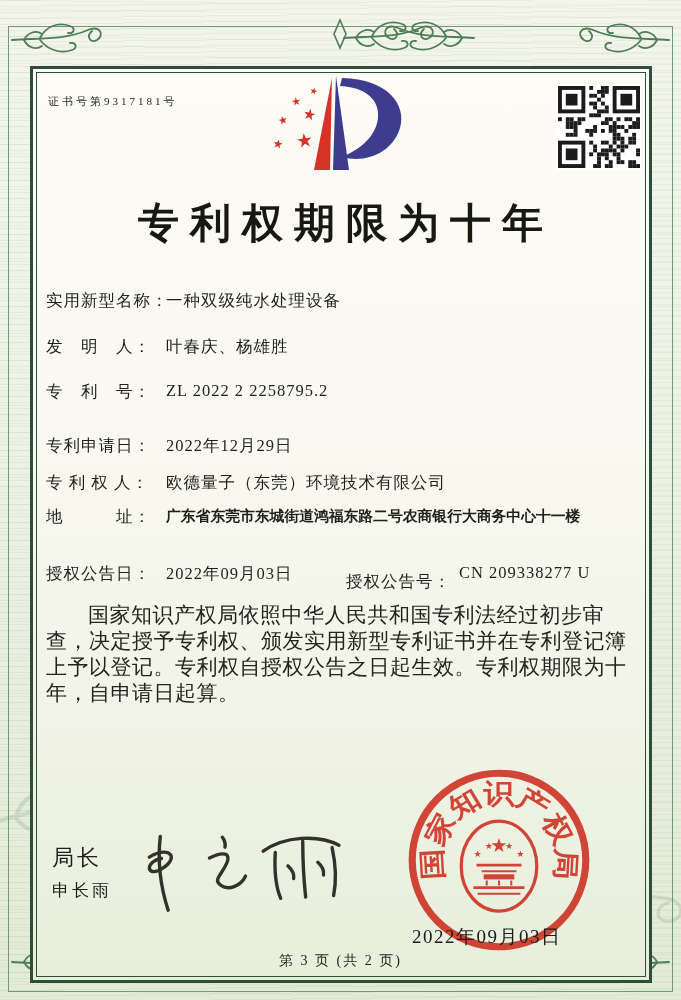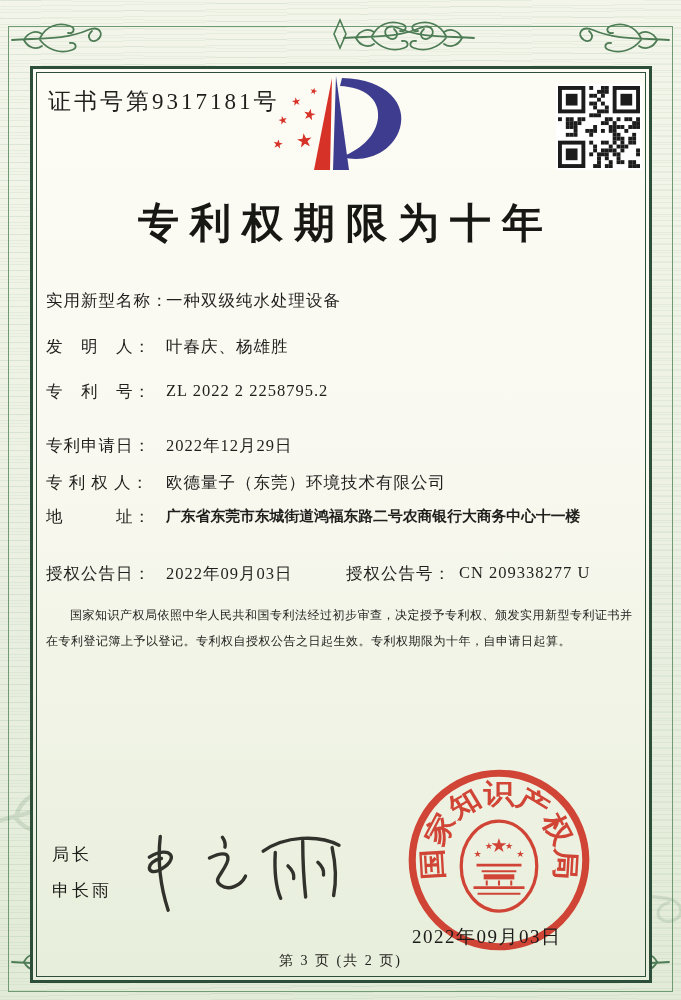--- a/index.html
+++ b/index.html
@@ -20,35 +20,35 @@
   }
   .outer-line{
     position:absolute; left:8px; right:8px; top:26px; bottom:8px;
     border:1.5px solid #6f9a74; pointer-events:none;
   }
   .frame{
     position:absolute; left:30px; top:66px; width:616px; height:911px;
     border:3px solid #2d4f3a; background:linear-gradient(180deg,#fcfbf4 0%,#faf9f1 40%,#f0f3e5 72%,#e7eedb 100%);
   }
   .frame-inner{position:absolute; inset:3px; border:1px solid #2d4f3a;}
-  .cert-no{position:absolute; left:48px; top:86px; font-size:23px; letter-spacing:3px;}
+  .cert-no{position:absolute; left:48px; top:94px; font-size:11px; letter-spacing:3px;}
   .qr{position:absolute; left:556px; top:84px; width:86px; height:86px; background:#fff; padding:2px; box-sizing:border-box;}
   .logo{position:absolute; left:252px; top:66px; width:180px; height:118px;}
   .title{
     position:absolute; left:0; right:0; top:196px; text-align:center;
     font-size:41px; font-weight:700; letter-spacing:11px; color:#171714; text-indent:11px;
   }
   .row{position:absolute; left:46px; right:36px; font-size:16.5px; white-space:nowrap;}
   .row .lbl{display:inline-block; width:120px; letter-spacing:1px; vertical-align:top;}
   .row .val{letter-spacing:1px;}
   .row .val-addr{font-family:"Liberation Sans", sans-serif; font-weight:700; font-size:14.8px; letter-spacing:0;}
   .pair2{position:absolute; left:300px; top:0; white-space:nowrap;}
-  .paras{position:absolute; left:46px; right:38px; top:602px; font-size:12px; line-height:26px; letter-spacing:.5px; color:#23231f;}
+  .paras{position:absolute; left:46px; right:38px; top:602px; font-size:21px; line-height:26px; letter-spacing:.5px; color:#23231f;}
   .paras p{margin:0; text-indent:2em;}
-  .sig-title{position:absolute; left:52px; top:843px; font-size:17px; letter-spacing:3px;}
+  .sig-title{position:absolute; left:52px; top:843px; font-size:22px; letter-spacing:3px;}
   .sig-name{position:absolute; left:52px; top:879px; font-size:17px; letter-spacing:3px;}
   .sig-svg{position:absolute; left:128px; top:812px; width:244px; height:108px;}
   .seal{position:absolute; left:402px; top:763px; width:194px; height:194px; opacity:.93;}
   .seal-date{position:absolute; left:412px; top:924px; font-size:19px; letter-spacing:1.5px; color:#1c1c1a; z-index:5;}
   .footer{position:absolute; left:0; right:0; top:952px; text-align:center; font-size:14px; letter-spacing:2px;}
   .ornament{position:absolute; pointer-events:none;}
   .flourish{position:absolute; pointer-events:none; opacity:.16;}
 </style>
 </head>
 <body>
@@ -261,21 +261,21 @@
   </div>
   <div class="row" style="top:472px;">
     <span class="lbl">专 利 权 人：</span><span class="val">欧德量子（东莞）环境技术有限公司</span>
   </div>
   <div class="row" style="top:506px;">
     <span class="lbl">地　　　址：</span><span class="val val-addr">广东省东莞市东城街道鸿福东路二号农商银行大商务中心十一楼</span>
   </div>
   <div class="row" style="top:563px;">
     <span class="lbl">授权公告日：</span><span class="val">2022年09月03日</span>
     <span class="pair2">
-      <span class="lbl" style="width:auto; margin-right:8px;">授权公告号：</span><span class="val">CN 209338277 U</span>
+      <span class="lbl" style="width:auto; margin-right:8px;margin-top:8px;">授权公告号：</span><span class="val">CN 209338277 U</span>
     </span>
   </div>
 
   <div class="paras">
     <p>国家知识产权局依照中华人民共和国专利法经过初步审查，决定授予专利权、颁发实用新型专利证书并在专利登记簿上予以登记。专利权自授权公告之日起生效。专利权期限为十年，自申请日起算。</p>
   </div>
 
   <div class="sig-title">局长</div>
   <div class="sig-name">申长雨</div>
   <svg class="sig-svg" viewBox="0 0 244 108">

